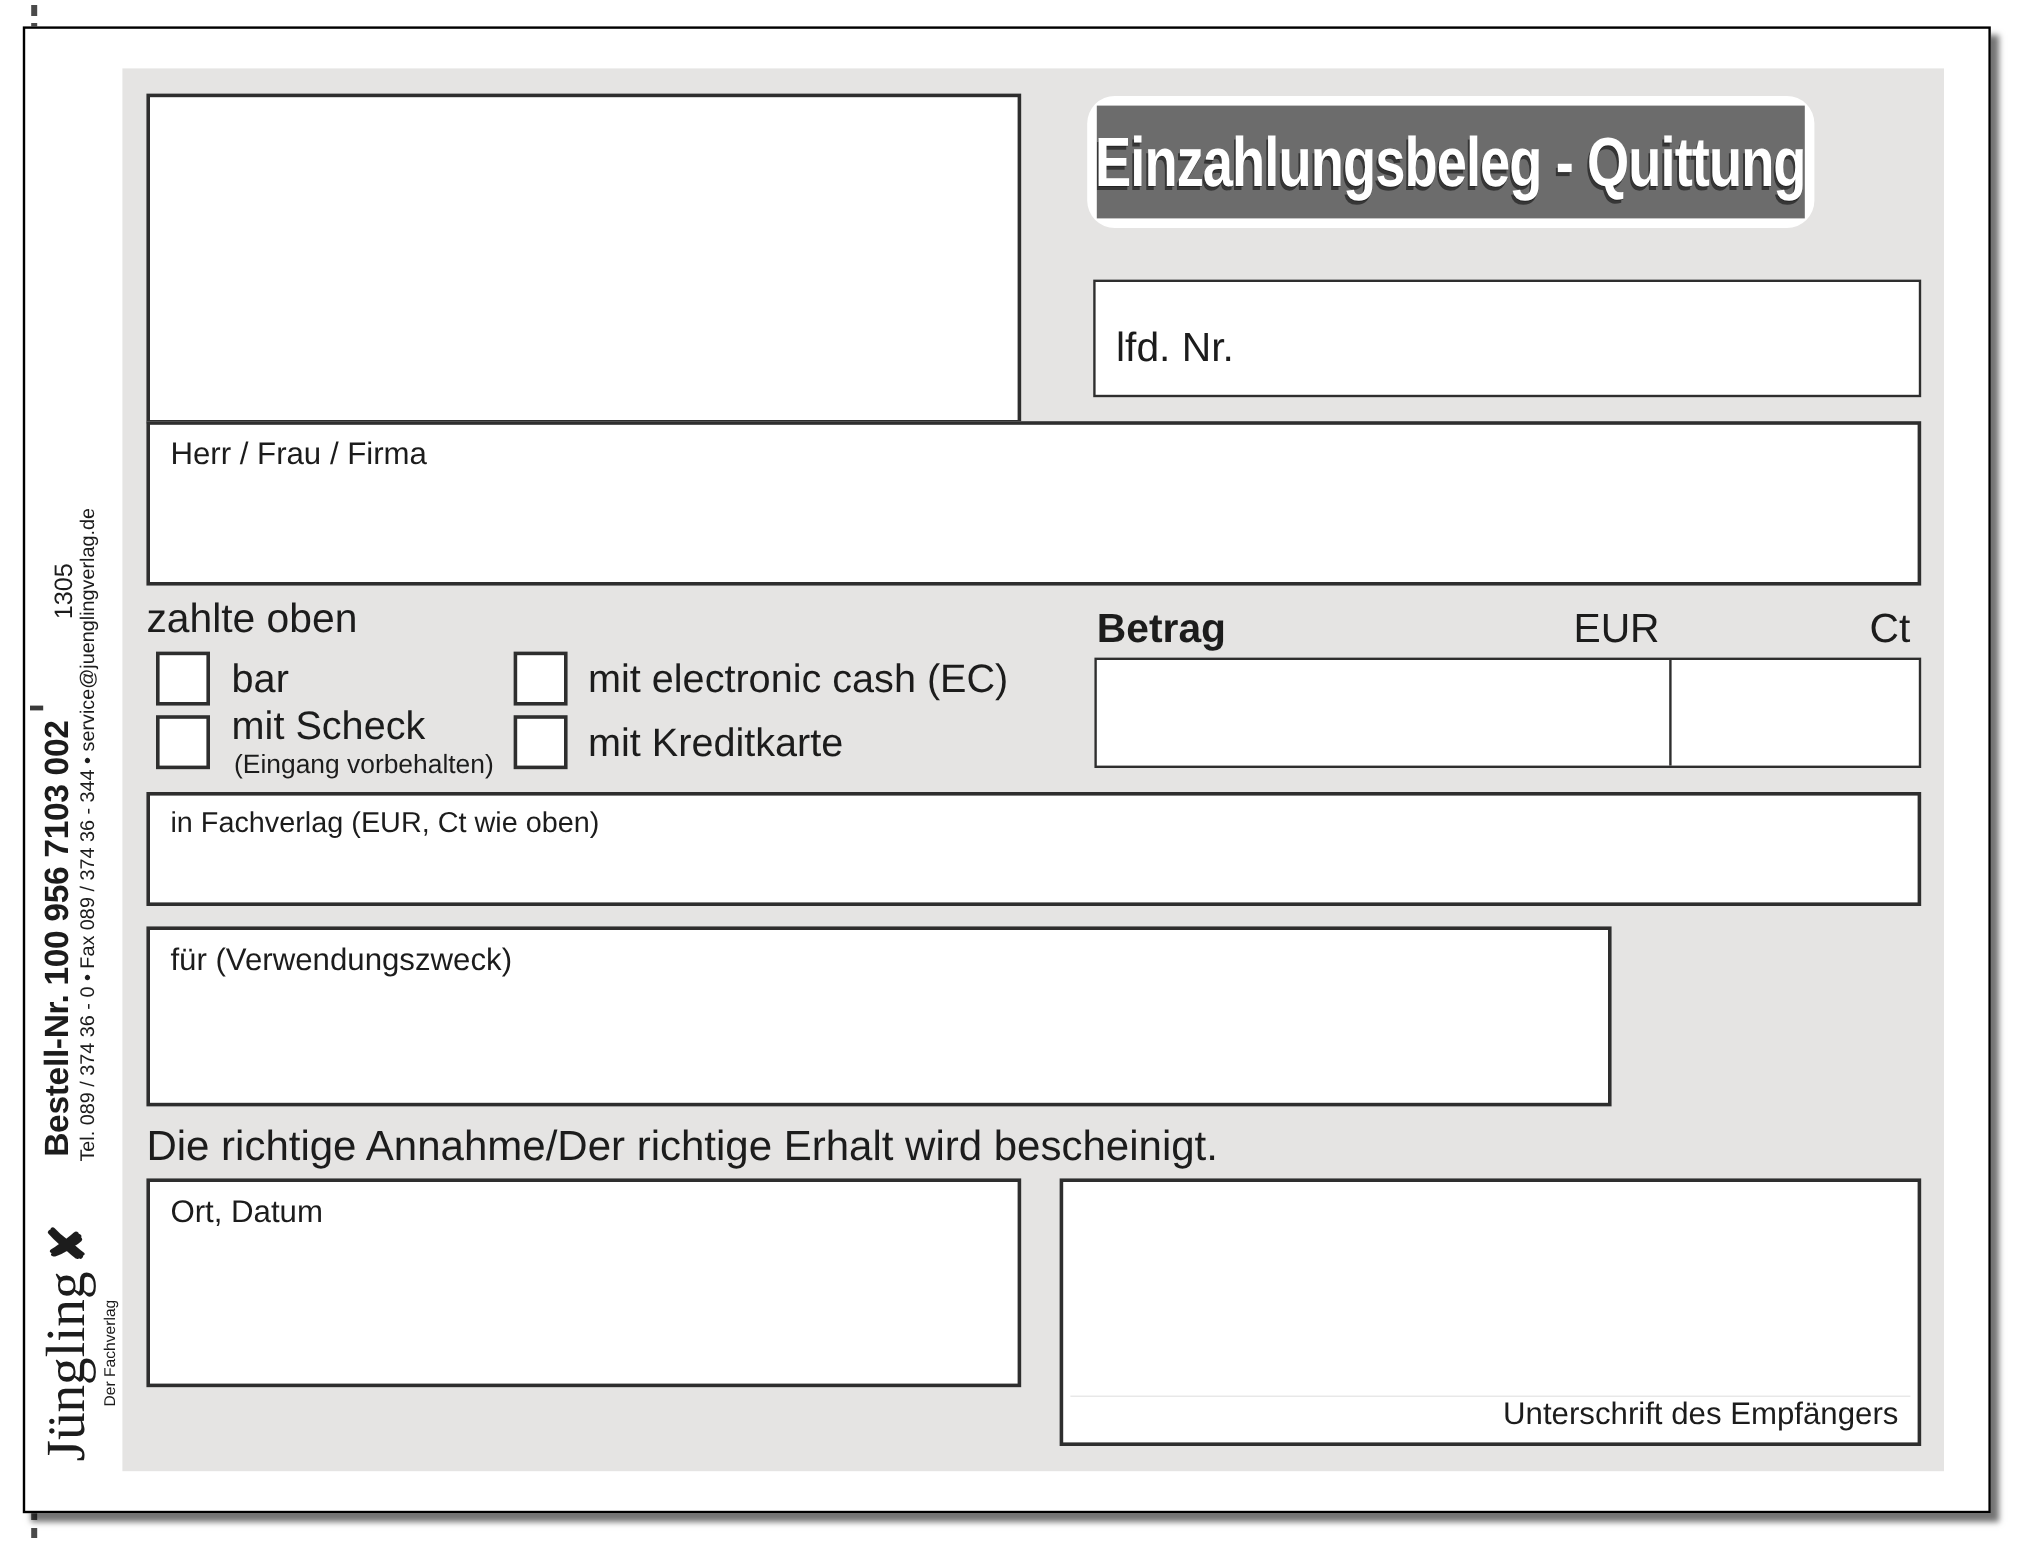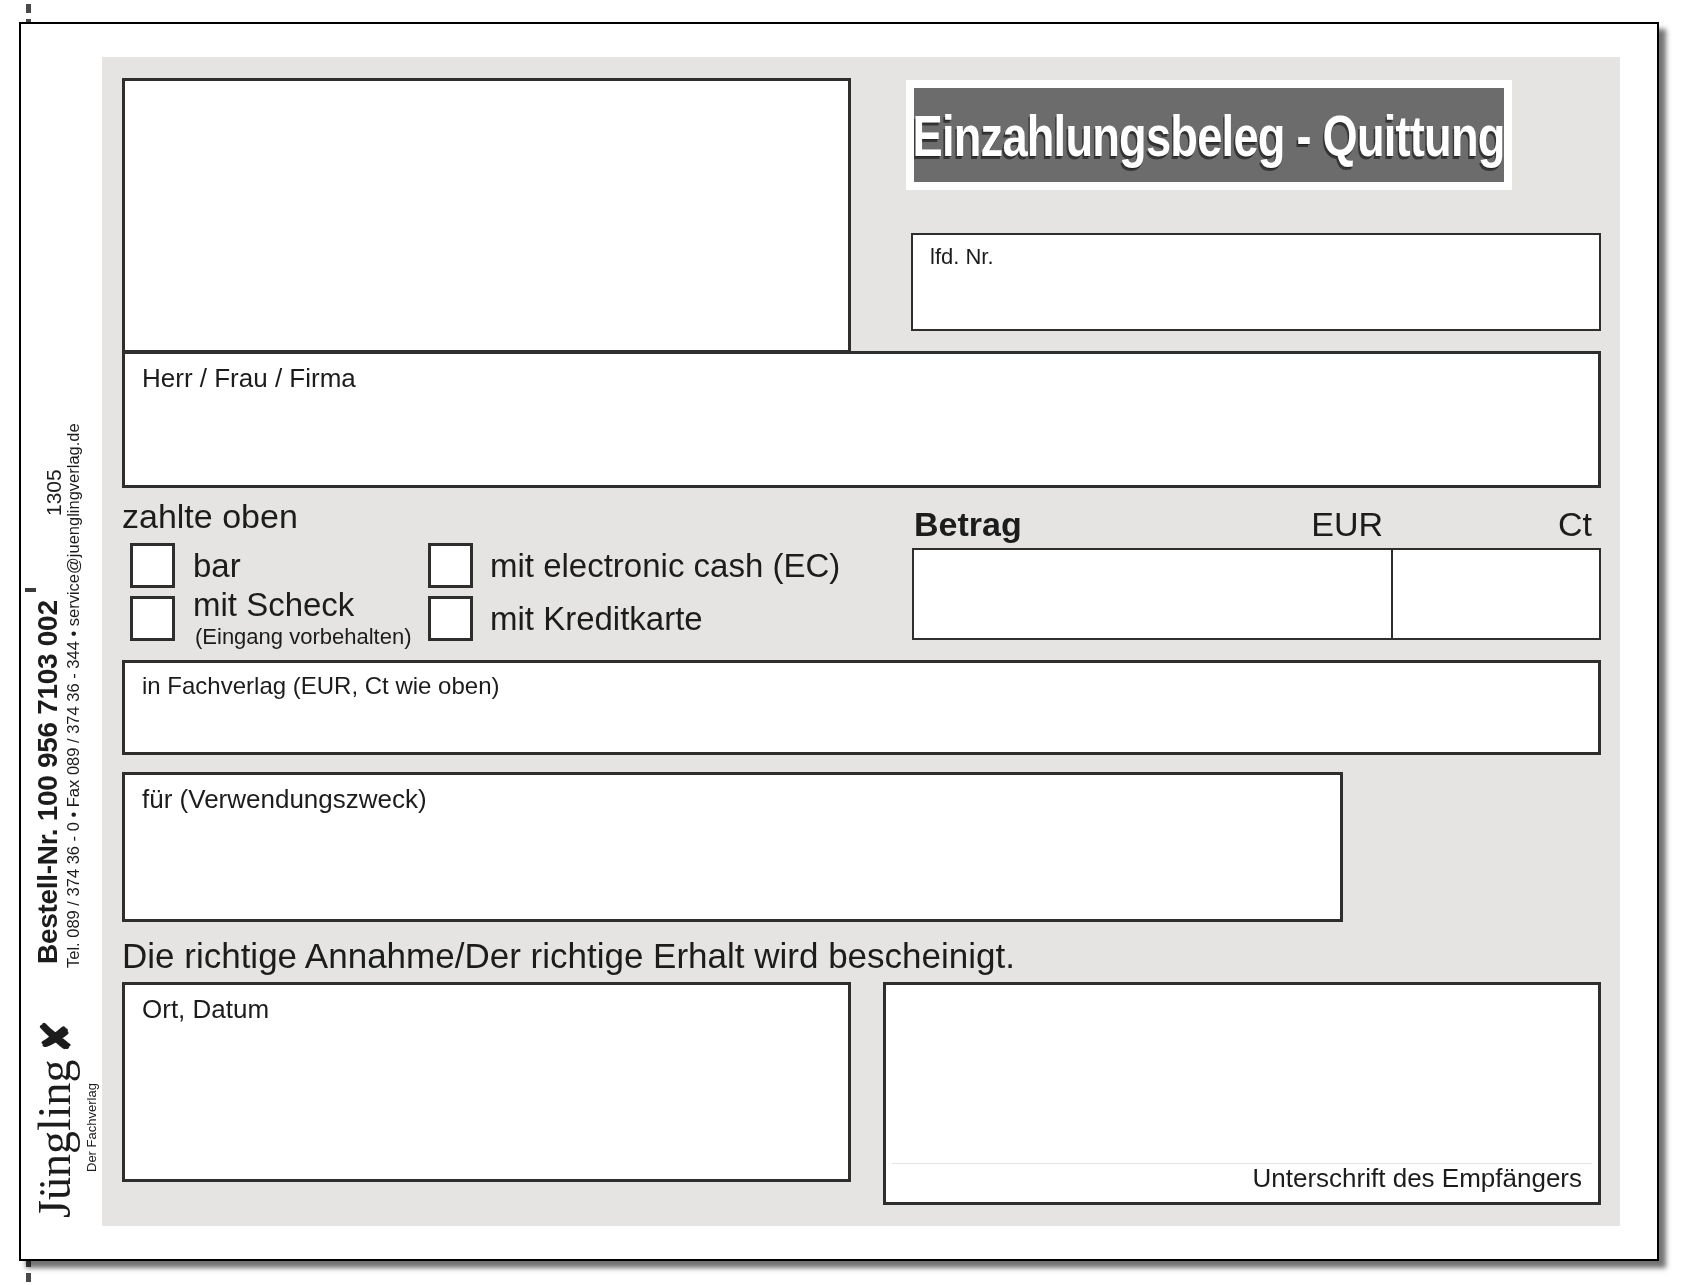--- a/index.html
+++ b/index.html
@@ -22,21 +22,21 @@
   #panel { left:102px; top:57px; width:1518px; height:1169px; background:#e5e4e3; }
 
   .fieldbox {
     background:#ffffff; border:3px solid #2e2e2e; box-sizing:border-box;
   }
   .fieldbox .lbl {
     position:absolute; left:17px; top:9px; font-size:26px; color:#1c1c1c; white-space:nowrap;
   }
 
   
-  #banner { left:906px; top:80px; width:606px; height:110px; background:#ffffff; }
+  #banner { left:906px; top:80px; width:606px; height:110px; background:#ffffff;border-radius:23px; }
   #banner-inner {
     position:absolute; left:8px; top:8px; right:8px; bottom:8px;
     background:#6c6c6c; display:flex; align-items:center; justify-content:center; overflow:hidden;
   }
   #banner-text {
     font-size:58px; font-weight:bold; color:#ffffff; white-space:nowrap;
     letter-spacing:-1px; transform:scaleX(0.78);
     text-shadow:-2px 3px 0 rgba(0,0,0,0.5), 0 1px 0 rgba(0,0,0,0.35);
   }
 
@@ -90,21 +90,21 @@
 
   <div class="abs fieldbox" style="left:122px; top:78px; width:729px; height:275px;"></div>
 
   <div class="abs" id="banner">
     <div id="banner-inner">
       <span id="banner-text">Einzahlungsbeleg - Quittung</span>
     </div>
   </div>
 
   <div class="abs fieldbox" style="left:911px; top:233px; width:690px; height:98px; border-width:2px;">
-    <span class="lbl" style="font-size:22px;">lfd. Nr.</span>
+    <span class="lbl" style="font-size:34px;margin-top:27px;">lfd. Nr.</span>
   </div>
 
   <div class="abs fieldbox" style="left:122px; top:351px; width:1479px; height:137px;">
     <span class="lbl">Herr / Frau / Firma</span>
   </div>
 
   <div class="abs biglabel" style="left:122px; top:497px;">zahlte oben</div>
 
   <div class="abs cb" style="left:130px; top:543px;"></div>
   <div class="abs cblabel" style="left:193px; top:543px;">bar</div>
@@ -130,21 +130,21 @@
   <div class="abs fieldbox" style="left:122px; top:660px; width:1479px; height:95px;">
     <span class="lbl" style="font-size:24px;">in Fachverlag (EUR, Ct wie oben)</span>
   </div>
 
   <div class="abs fieldbox" style="left:122px; top:772px; width:1221px; height:150px;padding-left:12px;">
     <span class="lbl">für (Verwendungszweck)</span>
   </div>
 
   <div class="abs" style="left:122px; top:936px; font-size:35px; white-space:nowrap;">Die richtige Annahme/Der richtige Erhalt wird bescheinigt.</div>
 
-  <div class="abs fieldbox" style="left:122px; top:982px; width:729px; height:200px;">
+  <div class="abs fieldbox" style="left:122px; top:982px; width:729px; height:174px;">
     <span class="lbl">Ort, Datum</span>
   </div>
 
   <div class="abs fieldbox" style="left:883px; top:982px; width:718px; height:223px;">
     <div style="position:absolute; left:6px; right:6px; top:178px; height:1px; background:#e3e3e3;"></div>
     <span style="position:absolute; right:16px; bottom:8px; font-size:26px; white-space:nowrap;">Unterschrift des Empfängers</span>
   </div>
 
 </div>
 

